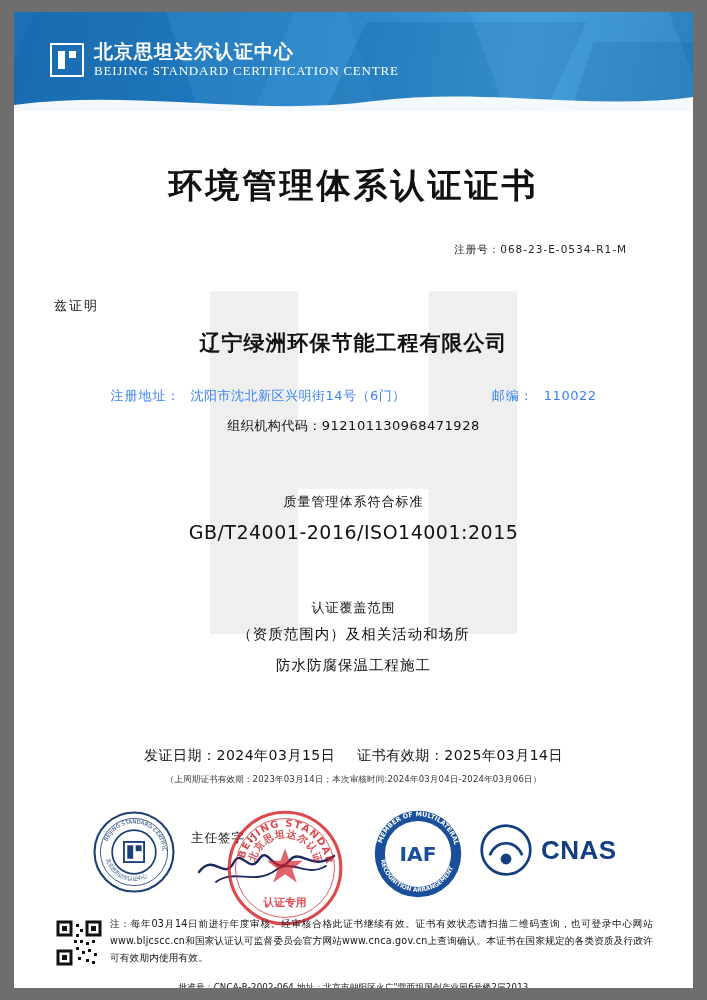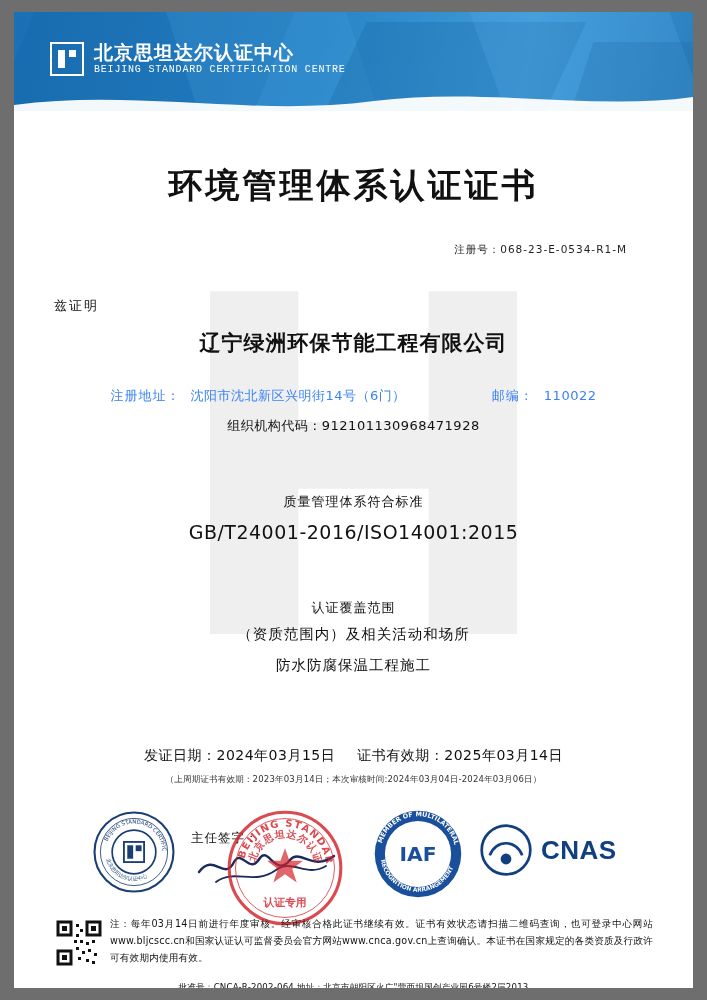--- a/index.html
+++ b/index.html
@@ -68,24 +68,24 @@
   }
   .logo-mark svg { display:block; }
   .logo-text { color: #ffffff; line-height: 1.05; }
   .logo-cn {
     font-size: 19px;
     letter-spacing: 1px;
     font-weight: bold;
     font-family: "DejaVu Sans", sans-serif;
   }
   .logo-en {
-    font-size: 10px;
+    font-size: 13px;
     letter-spacing: 0.8px;
     margin-top: 2px;
-    font-family: Liberation Mono, monospace;
+    font-family: Liberation Serif, serif;
   }
 
   
   .watermark {
     position: absolute;
     left: 0; top: 150px;
     width: 679px; height: 620px;
     display: flex;
     align-items: center;
     justify-content: center;

